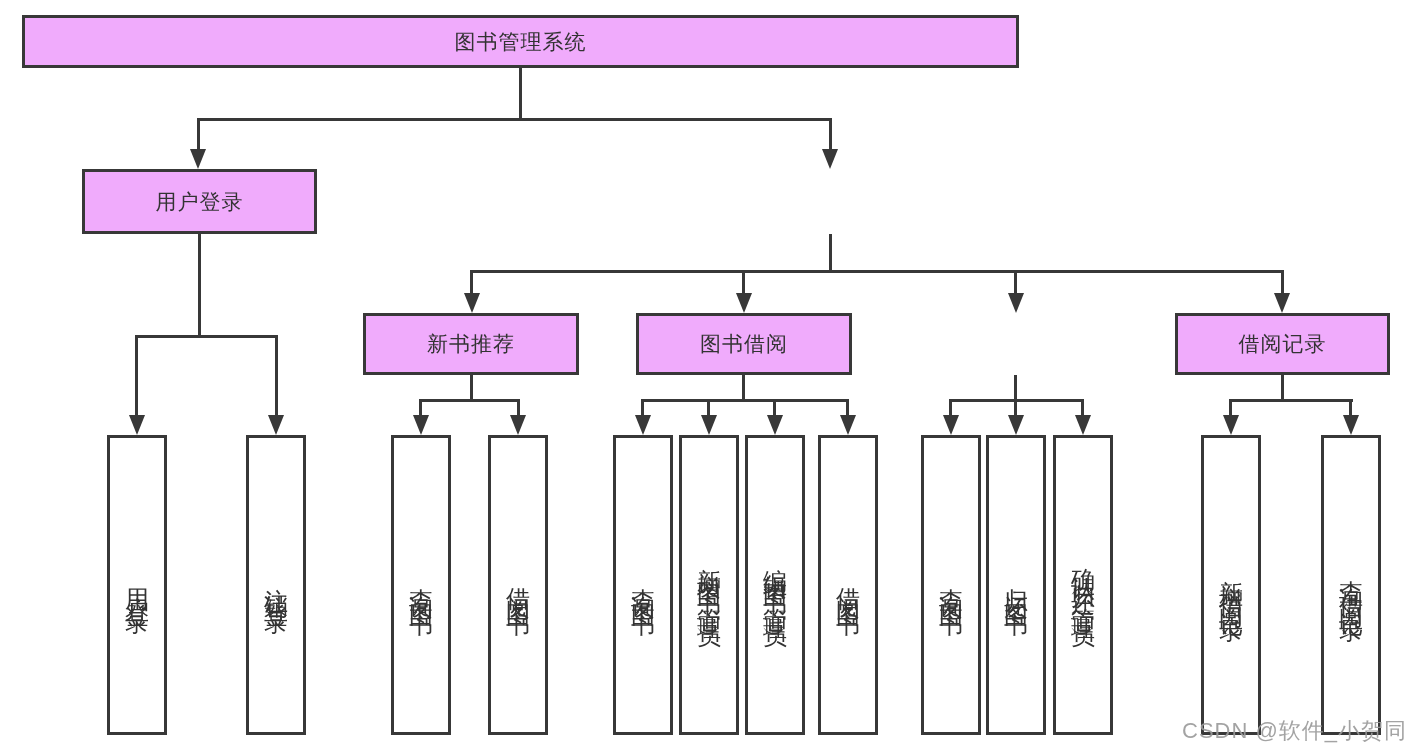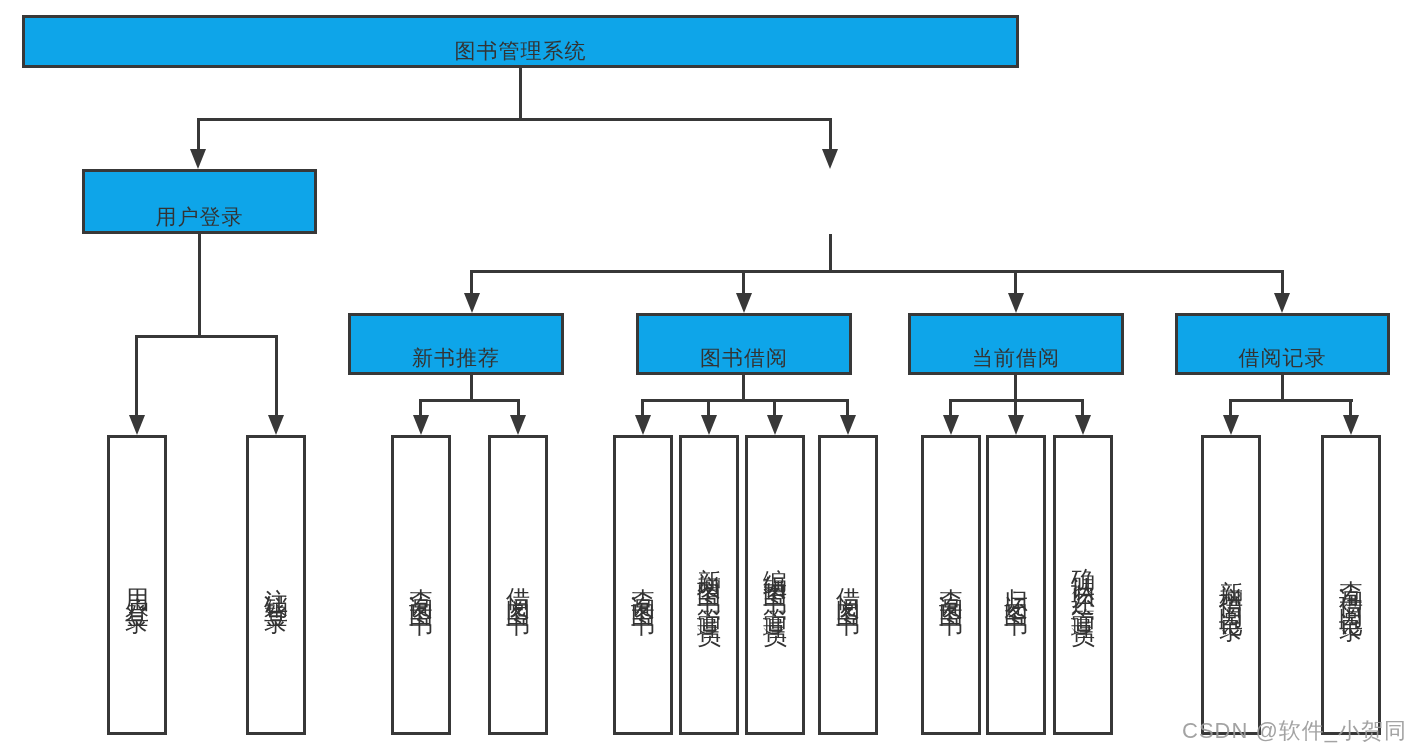--- a/index.html
+++ b/index.html
@@ -11,24 +11,24 @@
     position: relative;
     width: 1405px; height: 747px;
     background: #ffffff;
     overflow: hidden;
     color: #333333;
   }
   
   .box {
     position: absolute;
     box-sizing: border-box;
-    background: #0ea5e9;
+    background: #f0abfc;
     border: 3px solid #383838;
     display: flex;
-    align-items: flex-end;
+    align-items: center;
     justify-content: center;
     font-size: 21px;
     color: #333333;
     letter-spacing: 1px;
     z-index: 2;
   }
   .leaf {
     position: absolute;
     box-sizing: border-box;
     background: #ffffff;
@@ -81,28 +81,25 @@
 <div id="stage">
 
   <div class="box" style="left:22px; top:15px; width:997px; height:53px;">
     <span>图书管理系统</span>
   </div>
 
   <div class="box" style="left:82px; top:169px; width:235px; height:65px;">
     <span>用户登录</span>
   </div>
 
-  <div class="box" style="left:348px; top:313px; width:216px; height:62px;">
+  <div class="box" style="left:363px; top:313px; width:216px; height:62px;">
     <span>新书推荐</span>
   </div>
   <div class="box" style="left:636px; top:313px; width:216px; height:62px;">
     <span>图书借阅</span>
-  </div>
-  <div class="box" style="left:908px; top:313px; width:216px; height:62px;">
-    <span>当前借阅</span>
   </div>
   <div class="box" style="left:1175px; top:313px; width:215px; height:62px;">
     <span>借阅记录</span>
   </div>
 
   <div class="leaf" style="left:107px; top:435px; width:60px; height:300px;">
     <span class="vtext">用户登录</span>
   </div>
   <div class="leaf" style="left:246px; top:435px; width:60px; height:300px;">
     <span class="vtext">注销登录</span>

